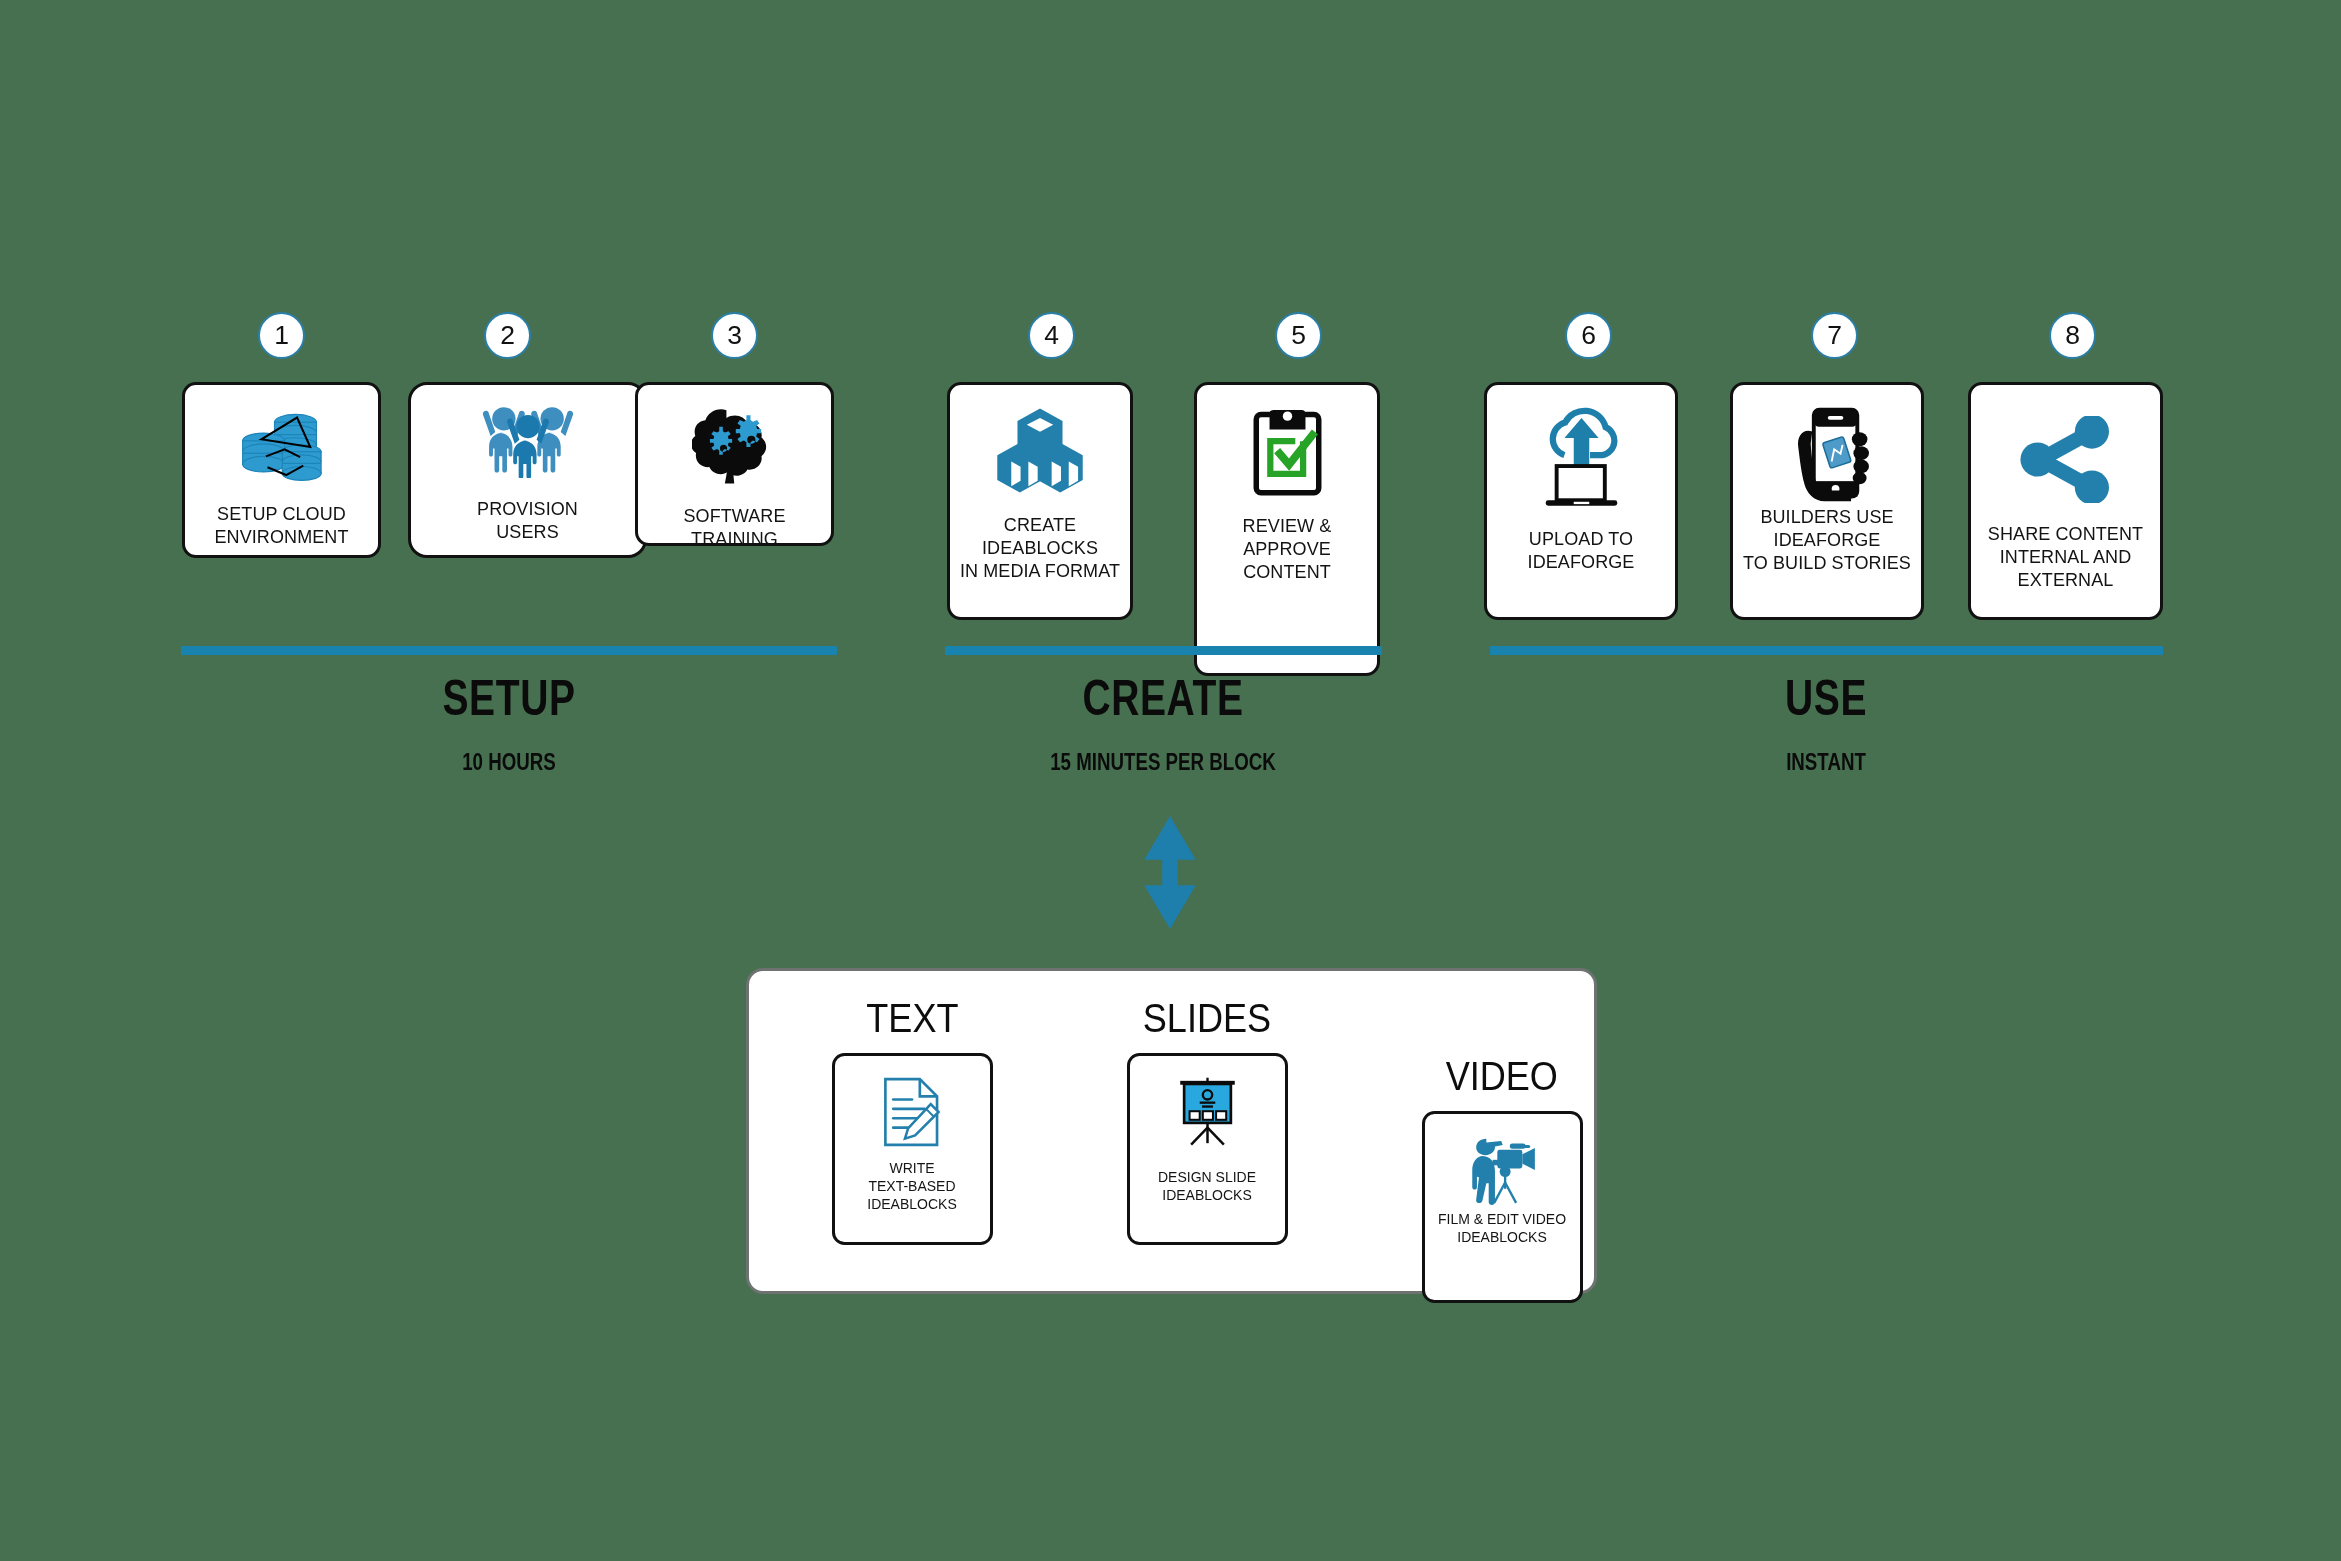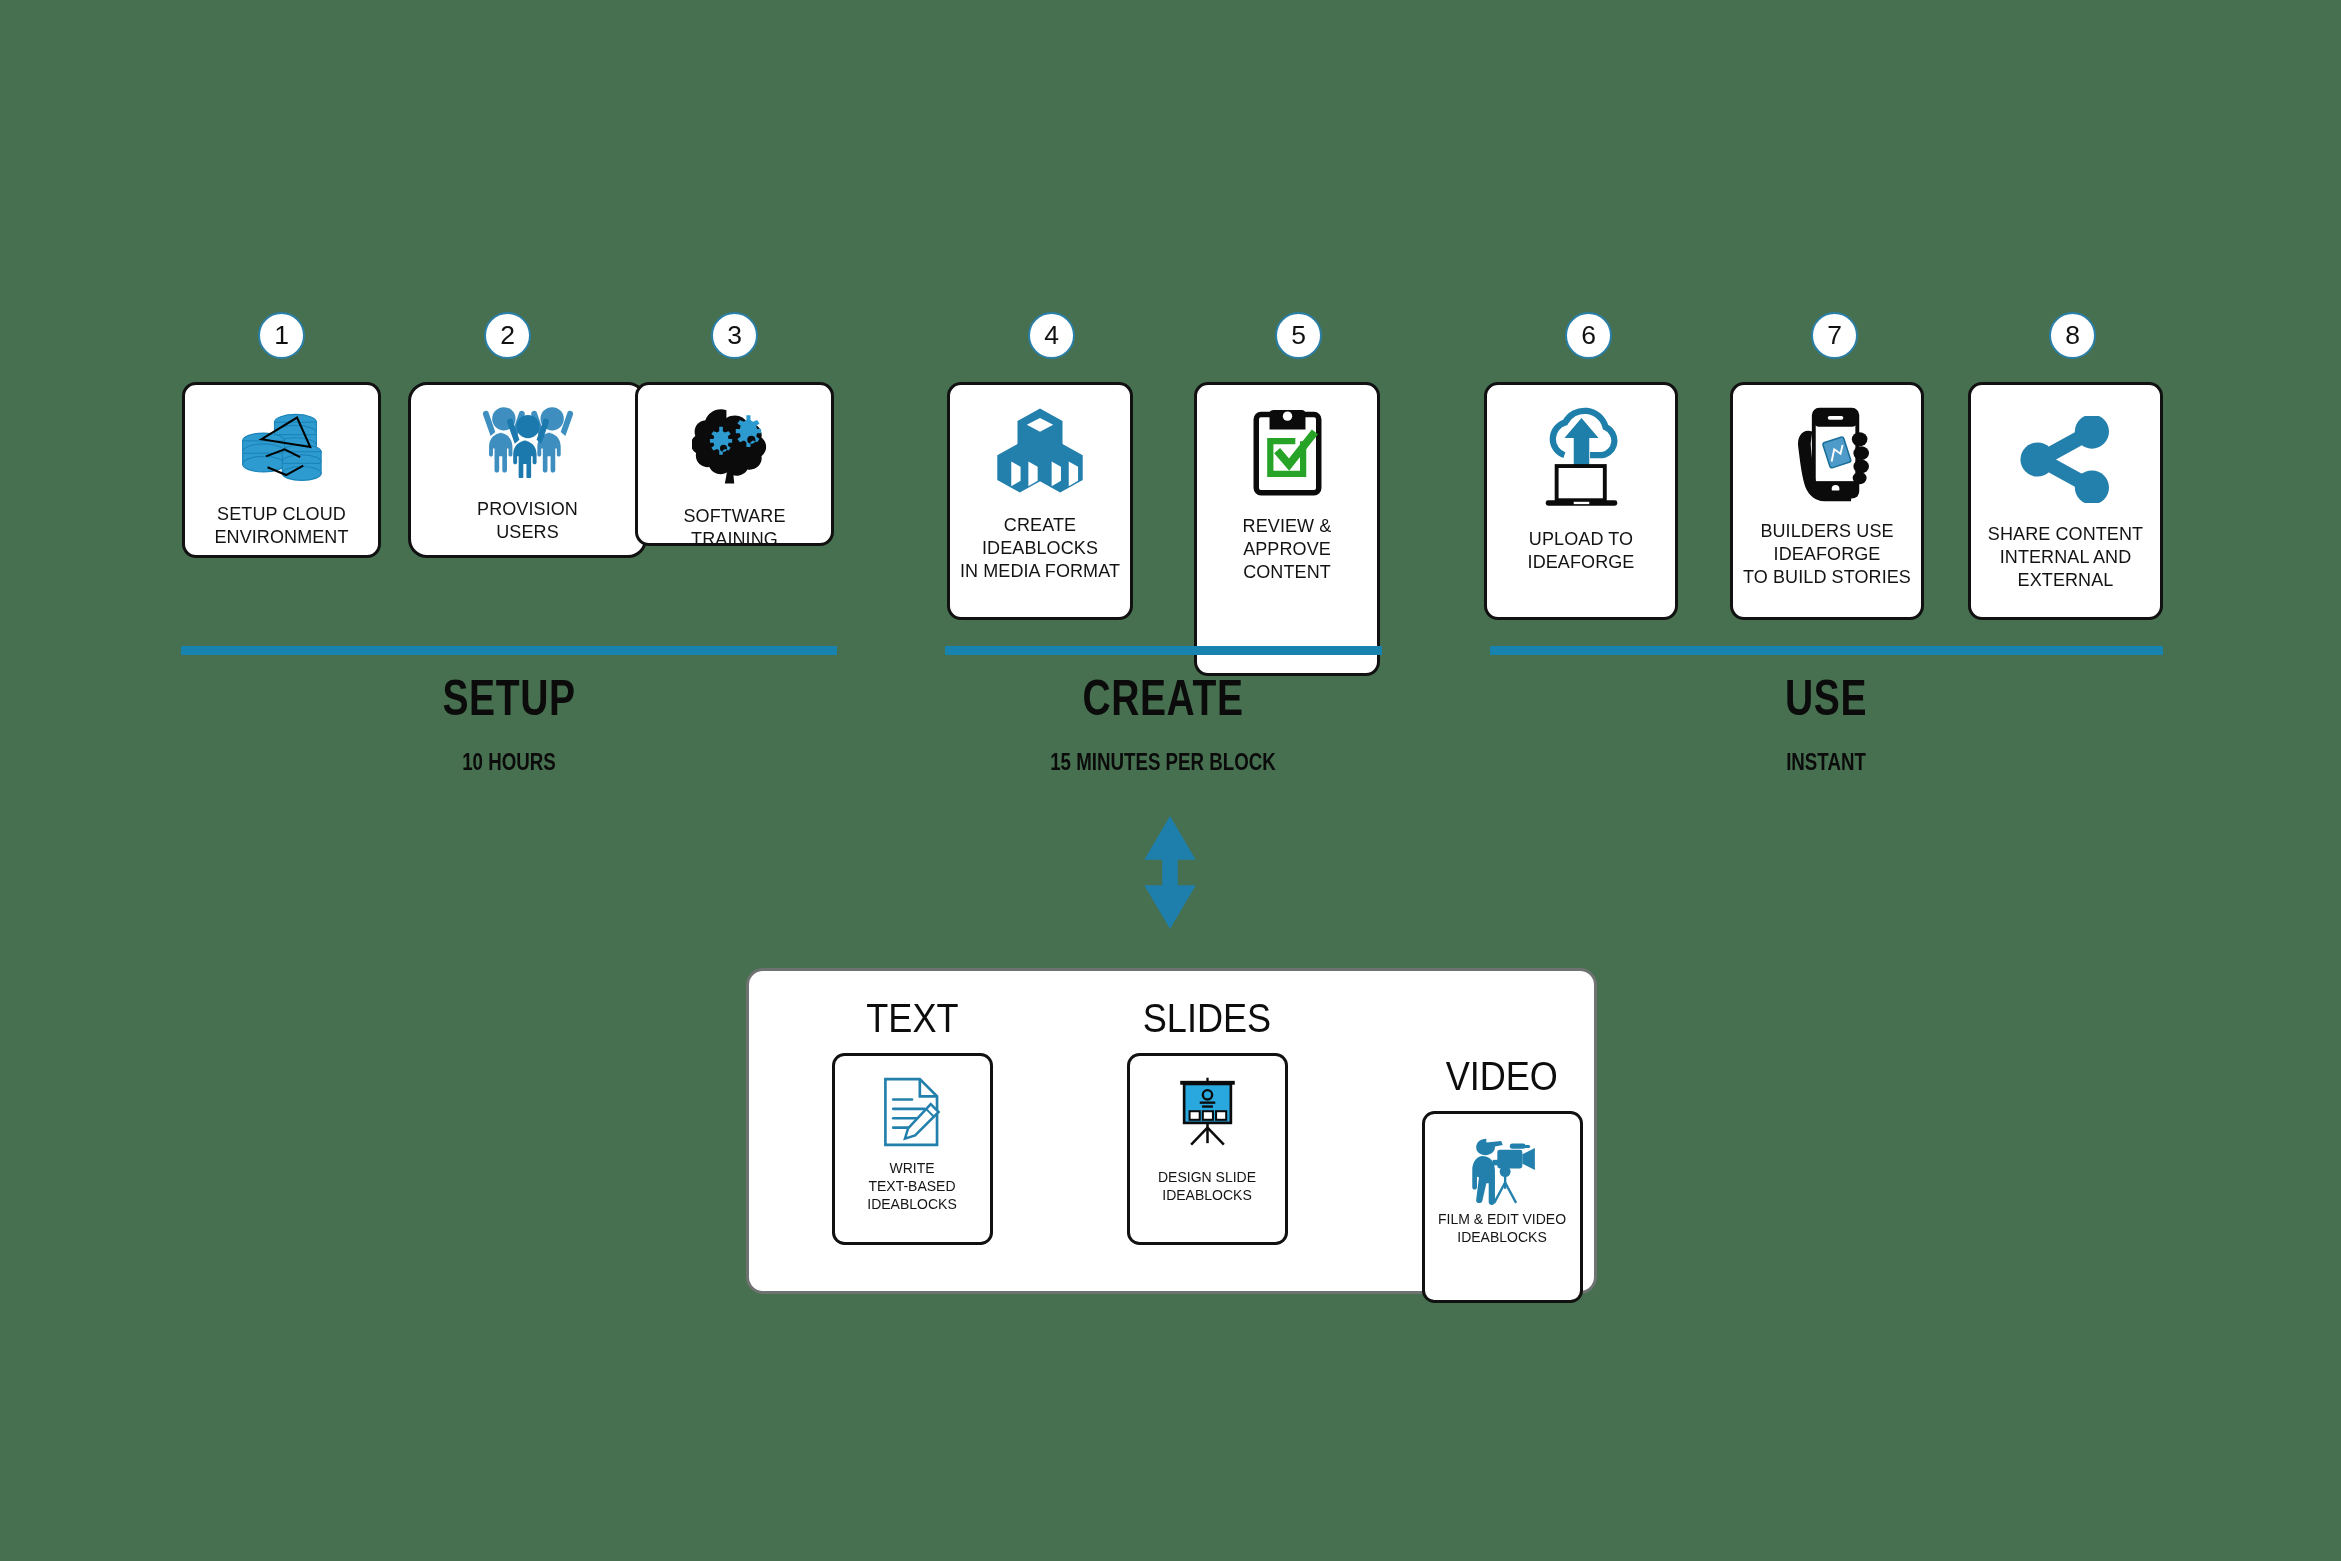--- a/index.html
+++ b/index.html
@@ -350,21 +350,21 @@
           </g>
           <path fill="#0B0B0B" d="M40 34 c-12 -4 -20 6 -18 20 c2 16 4 34 8 48 c3 11 12 22 26 22 l34 0 0 -14 -30 0 c-8 0 -14 -6 -16 -14 c-3 -14 -5 -32 -6 -46 c-1 -10 -3 -14 -  -0 -16 z"></path>
           <g fill="#0B0B0B">
             <ellipse cx="101" cy="44" rx="10" ry="9"></ellipse>
             <ellipse cx="103" cy="62" rx="10" ry="9"></ellipse>
             <ellipse cx="103" cy="79" rx="10" ry="9"></ellipse>
             <ellipse cx="101" cy="94" rx="9" ry="8"></ellipse>
           </g>
         </svg>
       </div>
-      <div class="card-label" style="margin-top:14px;">BUILDERS USE
+      <div class="card-label" style="">BUILDERS USE
 IDEAFORGE
 TO BUILD STORIES</div>
     </div>
   </div>
 
   <div class="step" style="left:1968px; top:312px;">
     <div class="num-badge" style="left:81px; top:0;">
       <span>8</span>
     </div>
     <div class="card" style="left:0; top:70px; width:195px; height:238px; padding-top:31px;">

